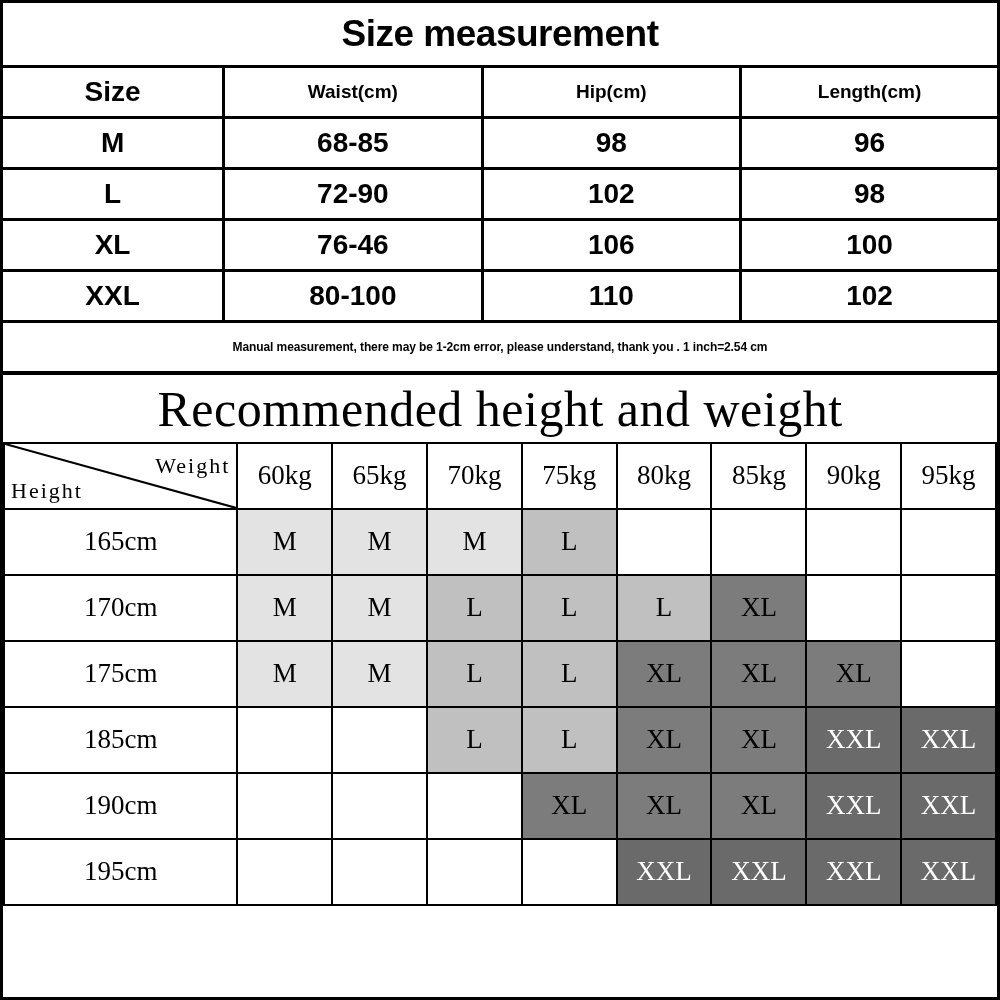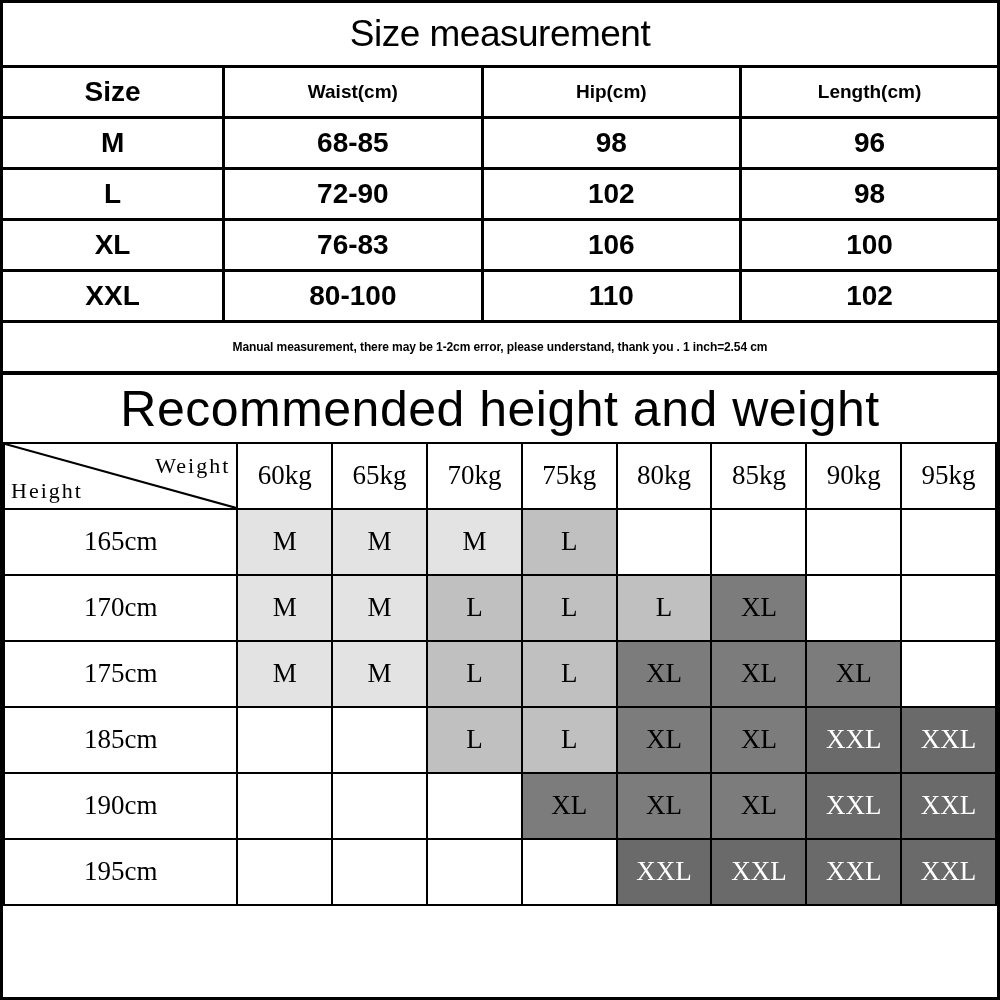--- a/index.html
+++ b/index.html
@@ -23,21 +23,21 @@
     background: #ffffff;
   }
 
   
   .sec1 {
     box-sizing: border-box;
     border-bottom: 4px solid #000000;
   }
   .sec1-title {
     text-align: center;
-    font-weight: normal;
+    font-weight: bold;
     font-size: 37px;
     letter-spacing: -0.5px;
     padding: 12px 0 13px 0;
     line-height: 1.0;
   }
   table.meas {
     width: 100%;
     border-collapse: collapse;
     table-layout: fixed;
   }
@@ -76,21 +76,21 @@
   .note {
     font-size: 12px;
     font-weight: bold;
     text-align: center;
     letter-spacing: -0.1px;
   }
 
   
   .sec2-title {
     text-align: center;
-    font-family: Liberation Sans, sans-serif;
+    font-family: Liberation Serif, serif;
     font-size: 50px;
     padding: 8px 0 6px 0;
     line-height: 1.05;
     letter-spacing: 0.5px;
   }
   table.rec {
     width: 100%;
     border-collapse: collapse;
     table-layout: fixed;
     font-family: "Liberation Serif", serif;
@@ -173,21 +173,21 @@
           <td class="cell-big">96</td>
         </tr>
         <tr>
           <td class="cell-big">L</td>
           <td class="cell-big">72-90</td>
           <td class="cell-big">102</td>
           <td class="cell-big">98</td>
         </tr>
         <tr>
           <td class="cell-big">XL</td>
-          <td class="cell-big">76-83</td>
+          <td class="cell-big">76-46</td>
           <td class="cell-big">106</td>
           <td class="cell-big">100</td>
         </tr>
         <tr>
           <td class="cell-big">XXL</td>
           <td class="cell-big">80-100</td>
           <td class="cell-big">110</td>
           <td class="cell-big">102</td>
         </tr>
 

